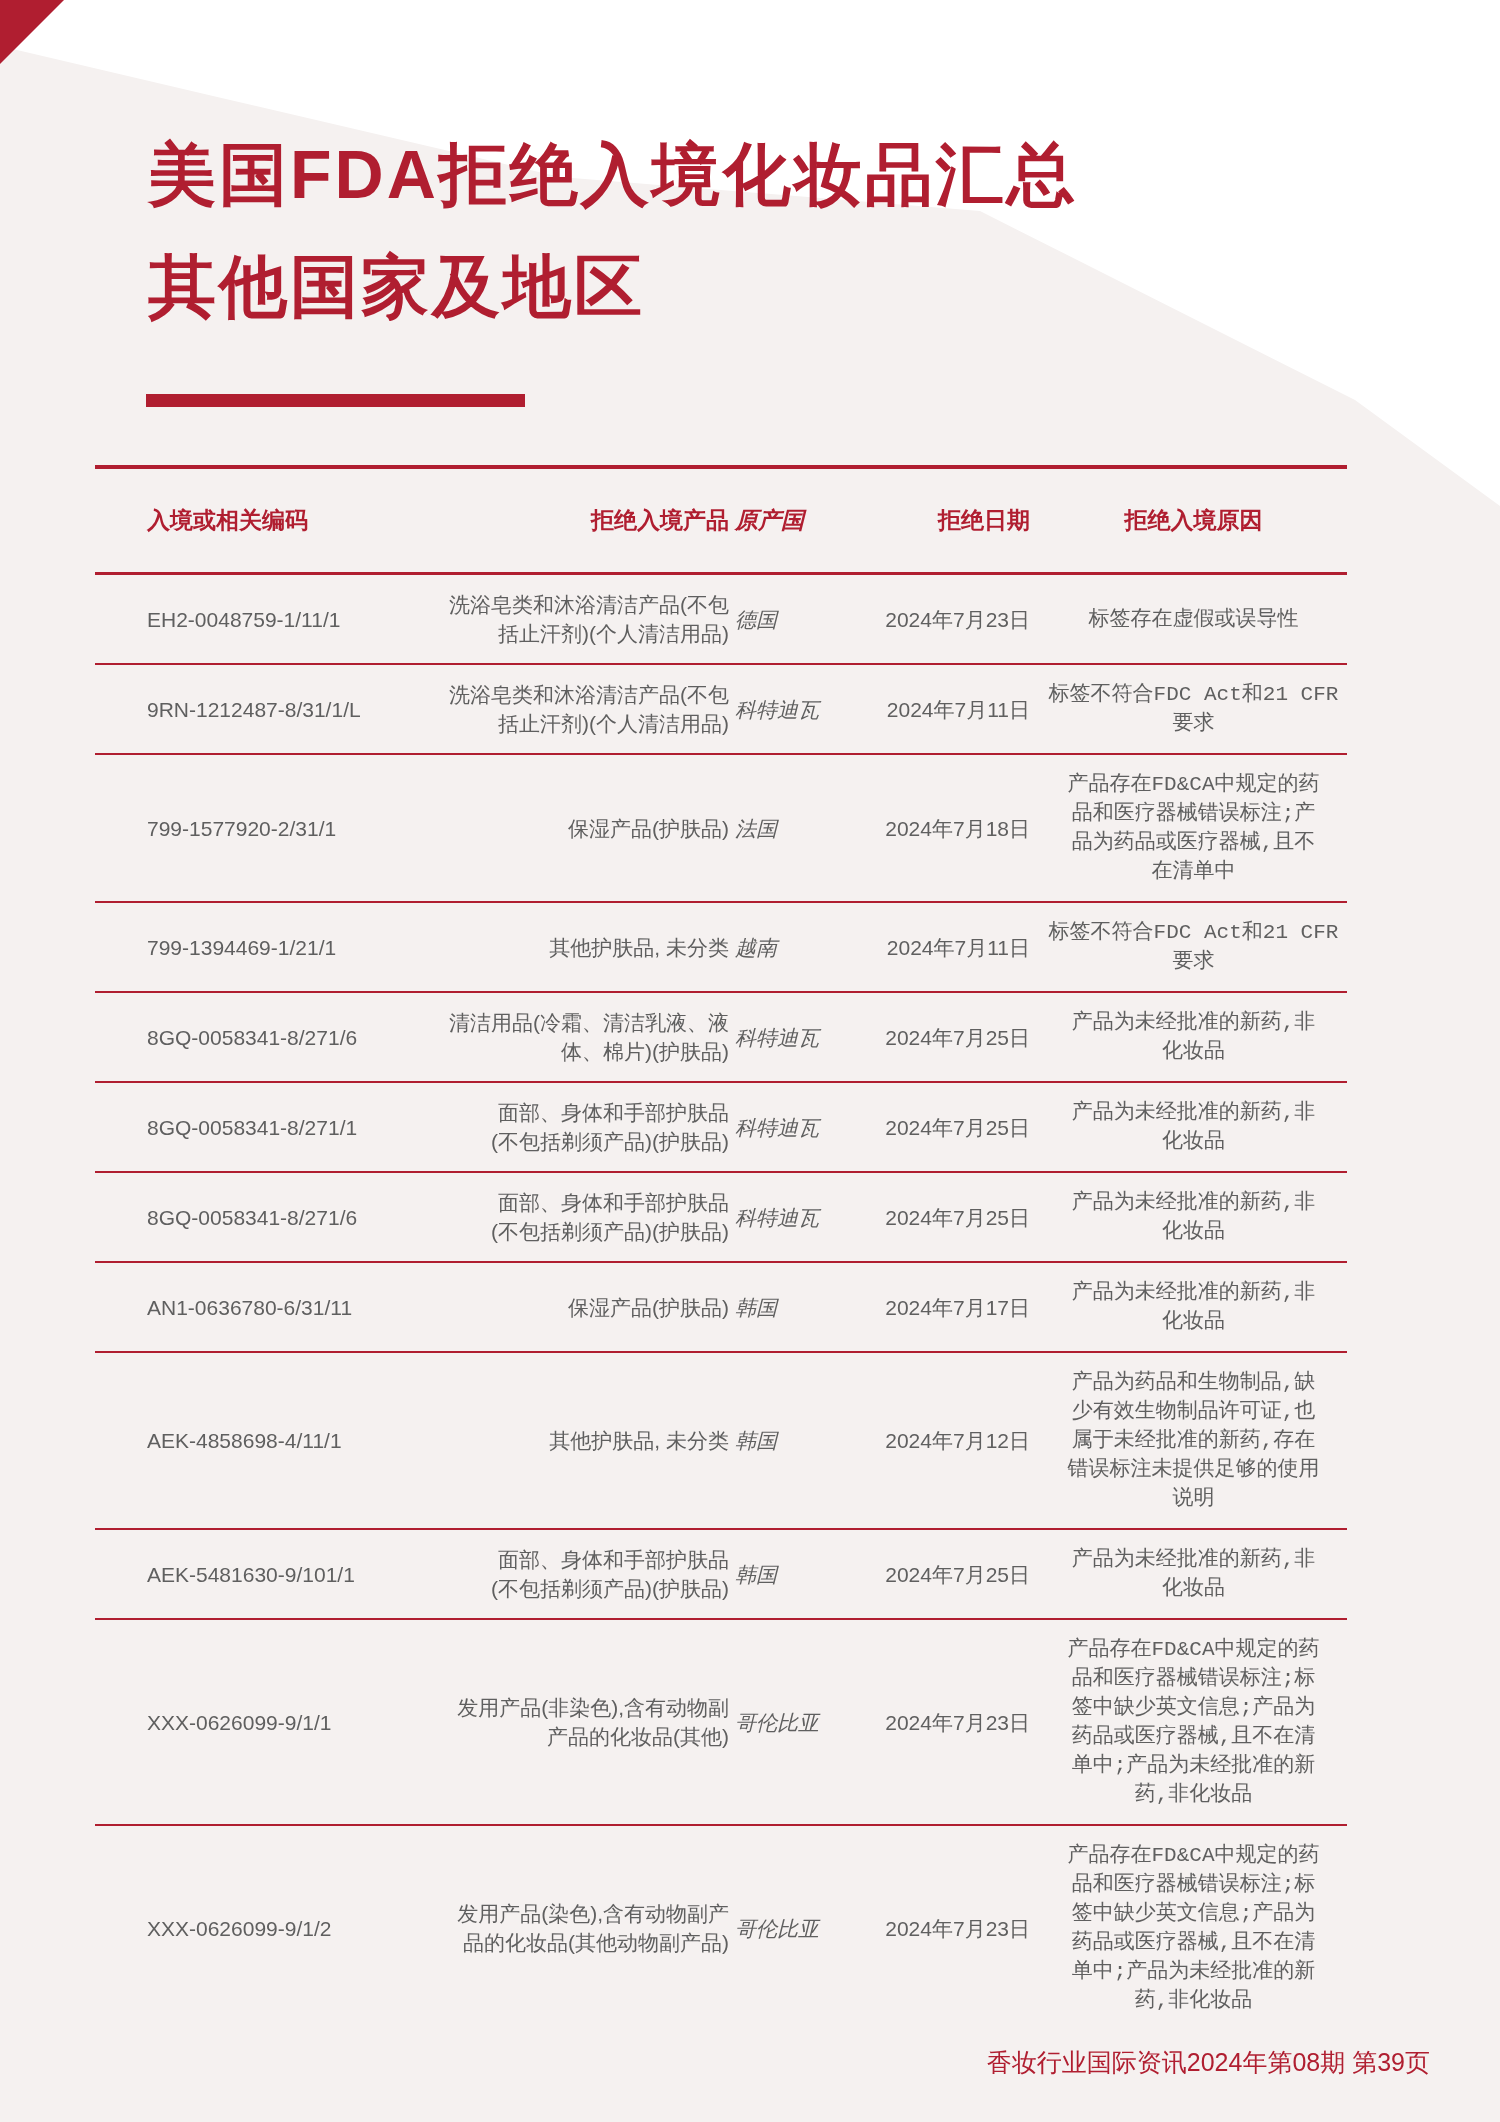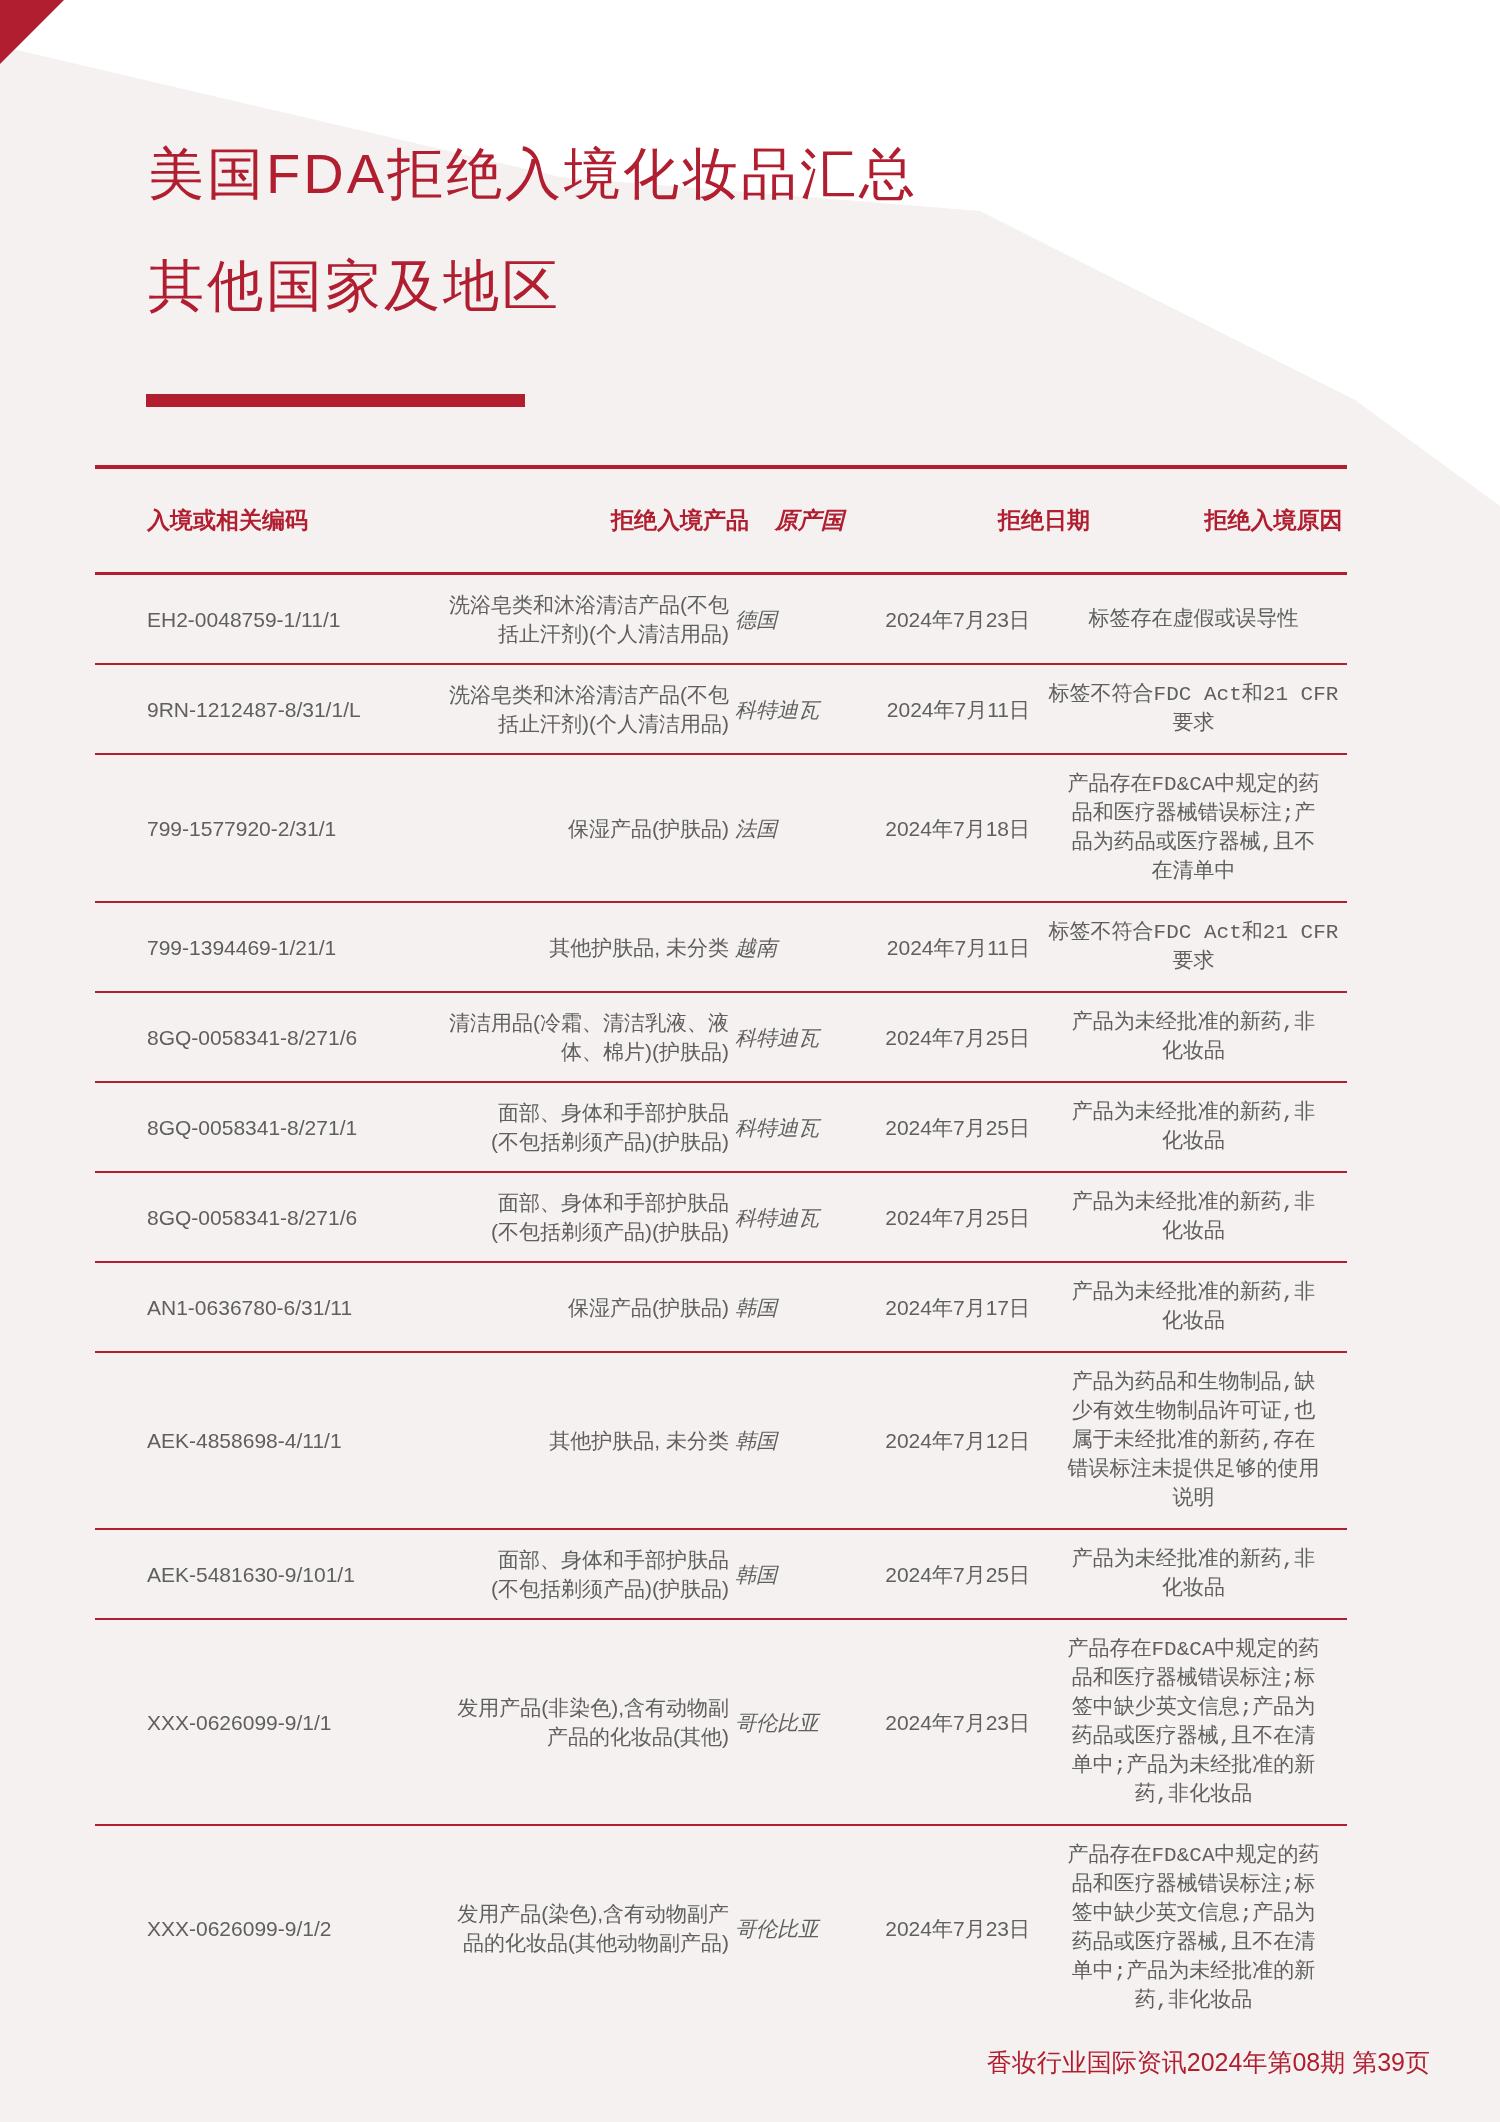--- a/index.html
+++ b/index.html
@@ -16,40 +16,40 @@
     background: #ffffff;
     clip-path: polygon(0 0, 1500px 0, 1500px 506px, 1355px 400px, 980px 211px, 560px 177px, 213px 96px, 0 46px);
   }
   .corner-triangle {
     position: absolute; top: 0; left: 0; width: 64px; height: 64px;
     background: var(--red);
     clip-path: polygon(0 0, 100% 0, 0 100%);
   }
   .page-title {
     position: absolute; left: 148px; top: 118px;
-    color: var(--red); font-weight: 400;
-    font-size: 56px; line-height: 112px; letter-spacing: 3px;
+    color: var(--red); font-weight: 700;
+    font-size: 68px; line-height: 112px; letter-spacing: 3px;
   }
   .title-bar {
     position: absolute; left: 146px; top: 394px;
     width: 379px; height: 13px; background: var(--red);
   }
   .refusal-table {
     position: absolute; left: 95px; top: 465px; width: 1252px;
     border-top: 4px solid var(--red);
   }
   .thead, .trow {
     display: grid;
     grid-template-columns: 305px 335px 130px 165px 317px;
     align-items: center;
   }
   .thead {
     padding: 36px 0;
     border-bottom: 3px solid var(--red);
-    color: var(--red); font-weight: bold; font-size: 23px; gap: 20px;
+    color: var(--red); font-weight: bold; font-size: 23px;
   }
   .trow {
     padding: 15px 0;
     border-bottom: 2px solid var(--red);
     color: var(--body); font-size: 21px; line-height: 29px;
   }
   .trow:last-child { border-bottom: none; }
   .c1 { padding-left: 52px; text-align: left; }
   .c2 { text-align: right; white-space: pre-line; padding: 0 6px; }
   .c3 { text-align: left; font-style: italic; }

